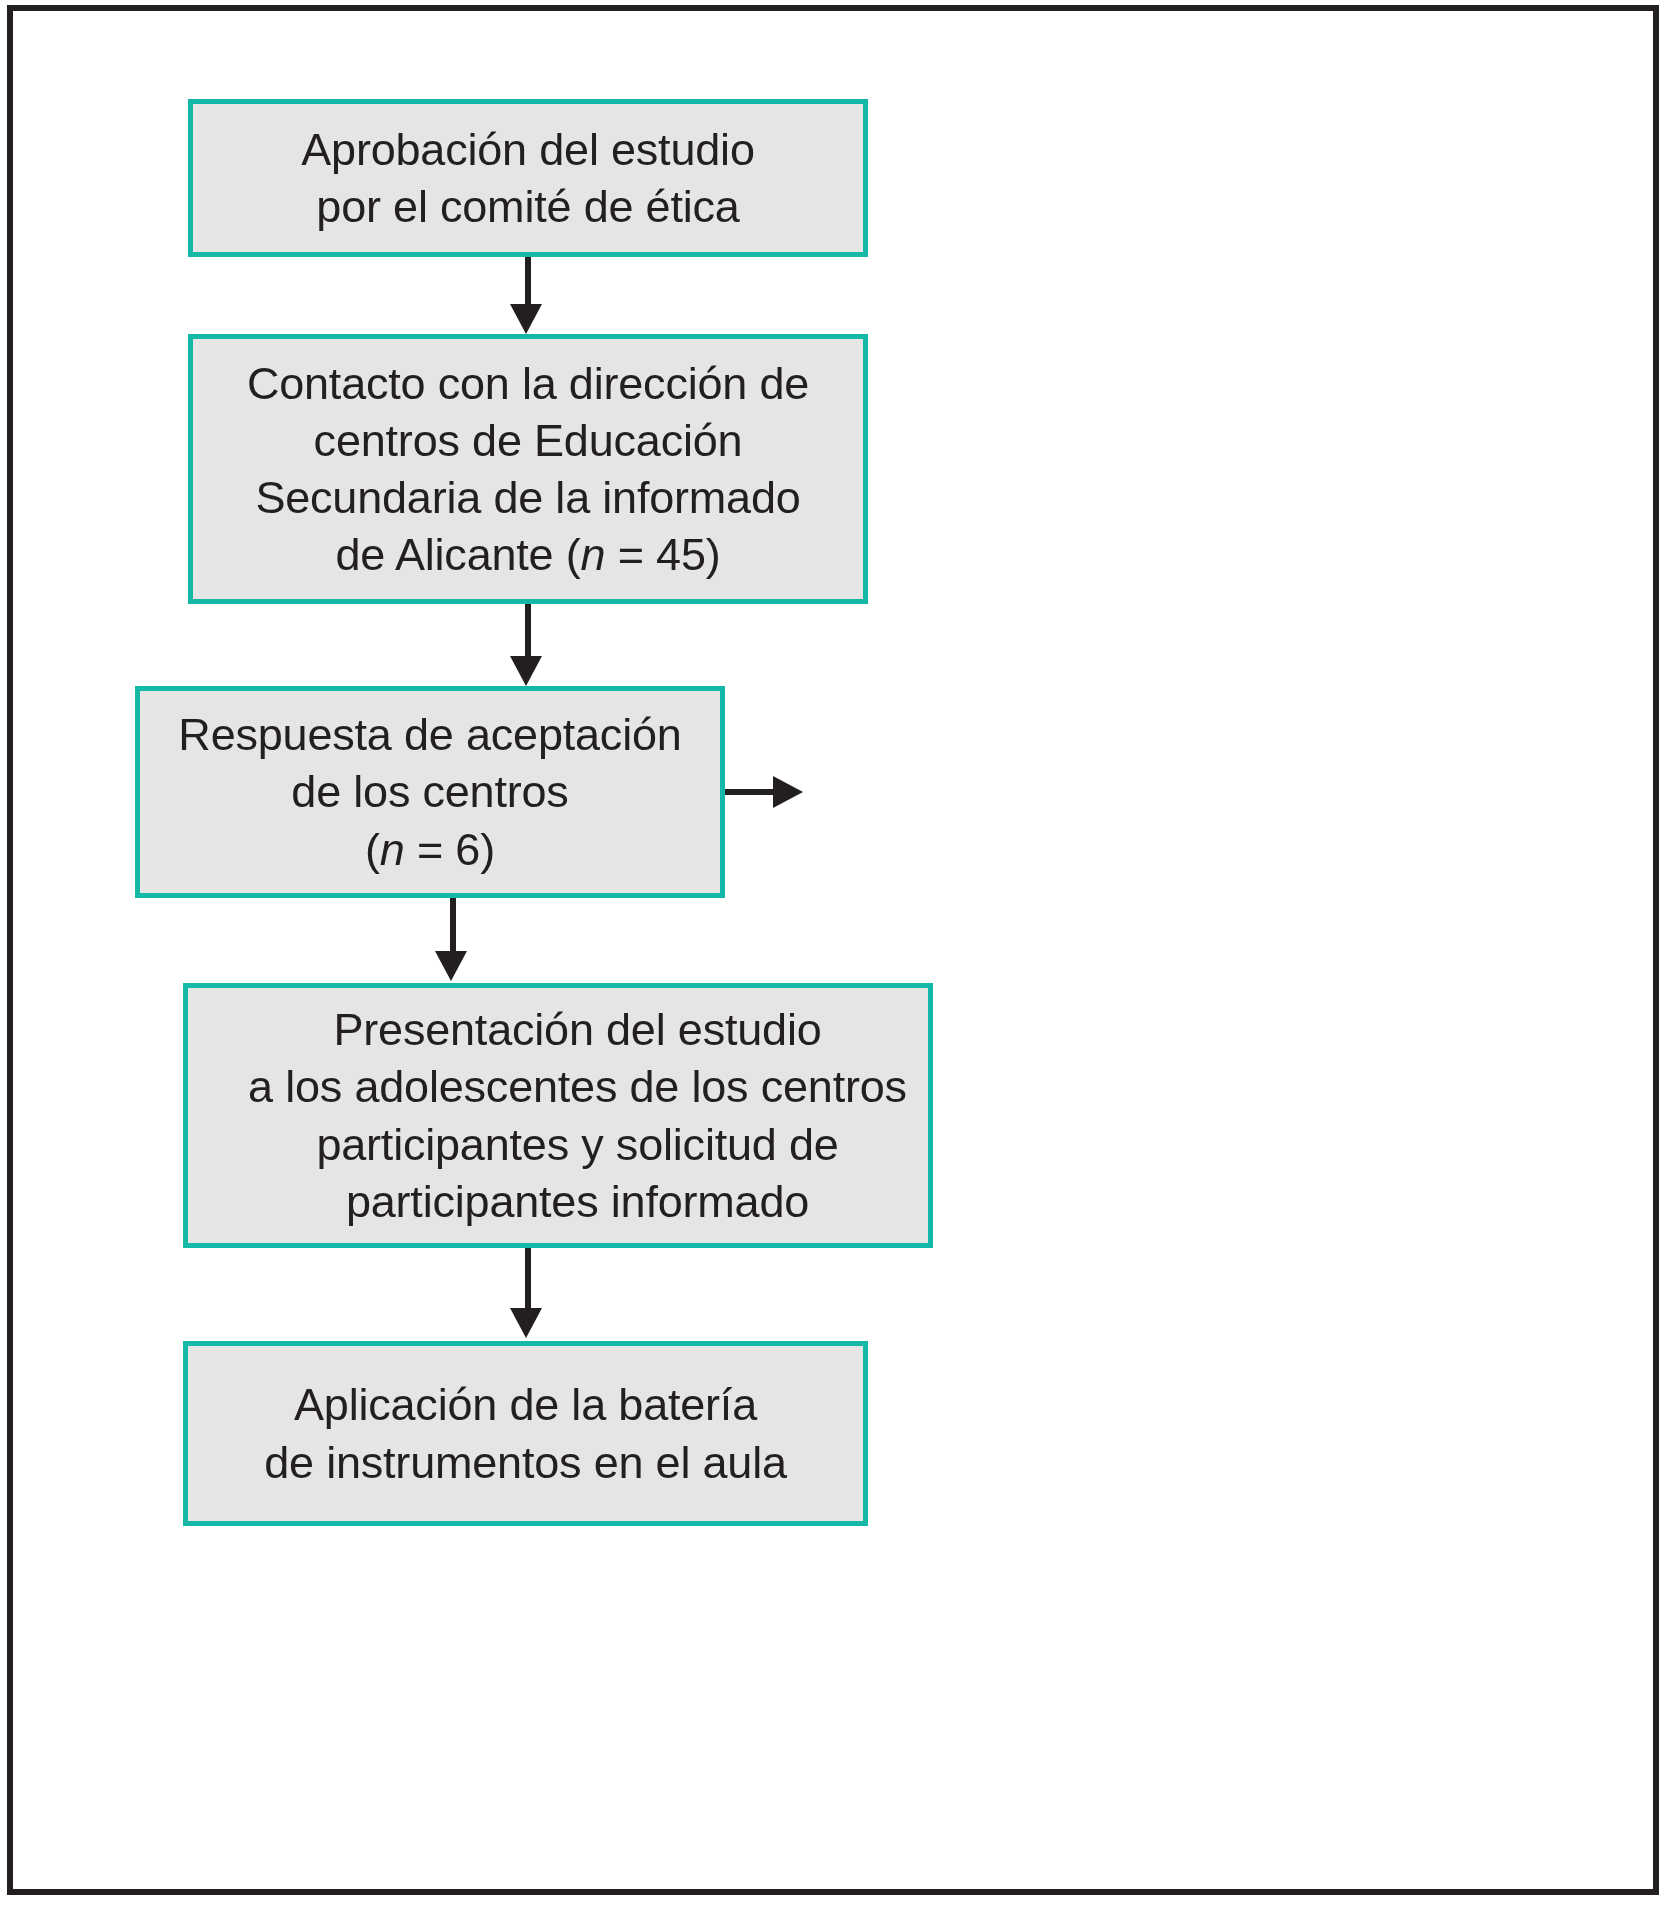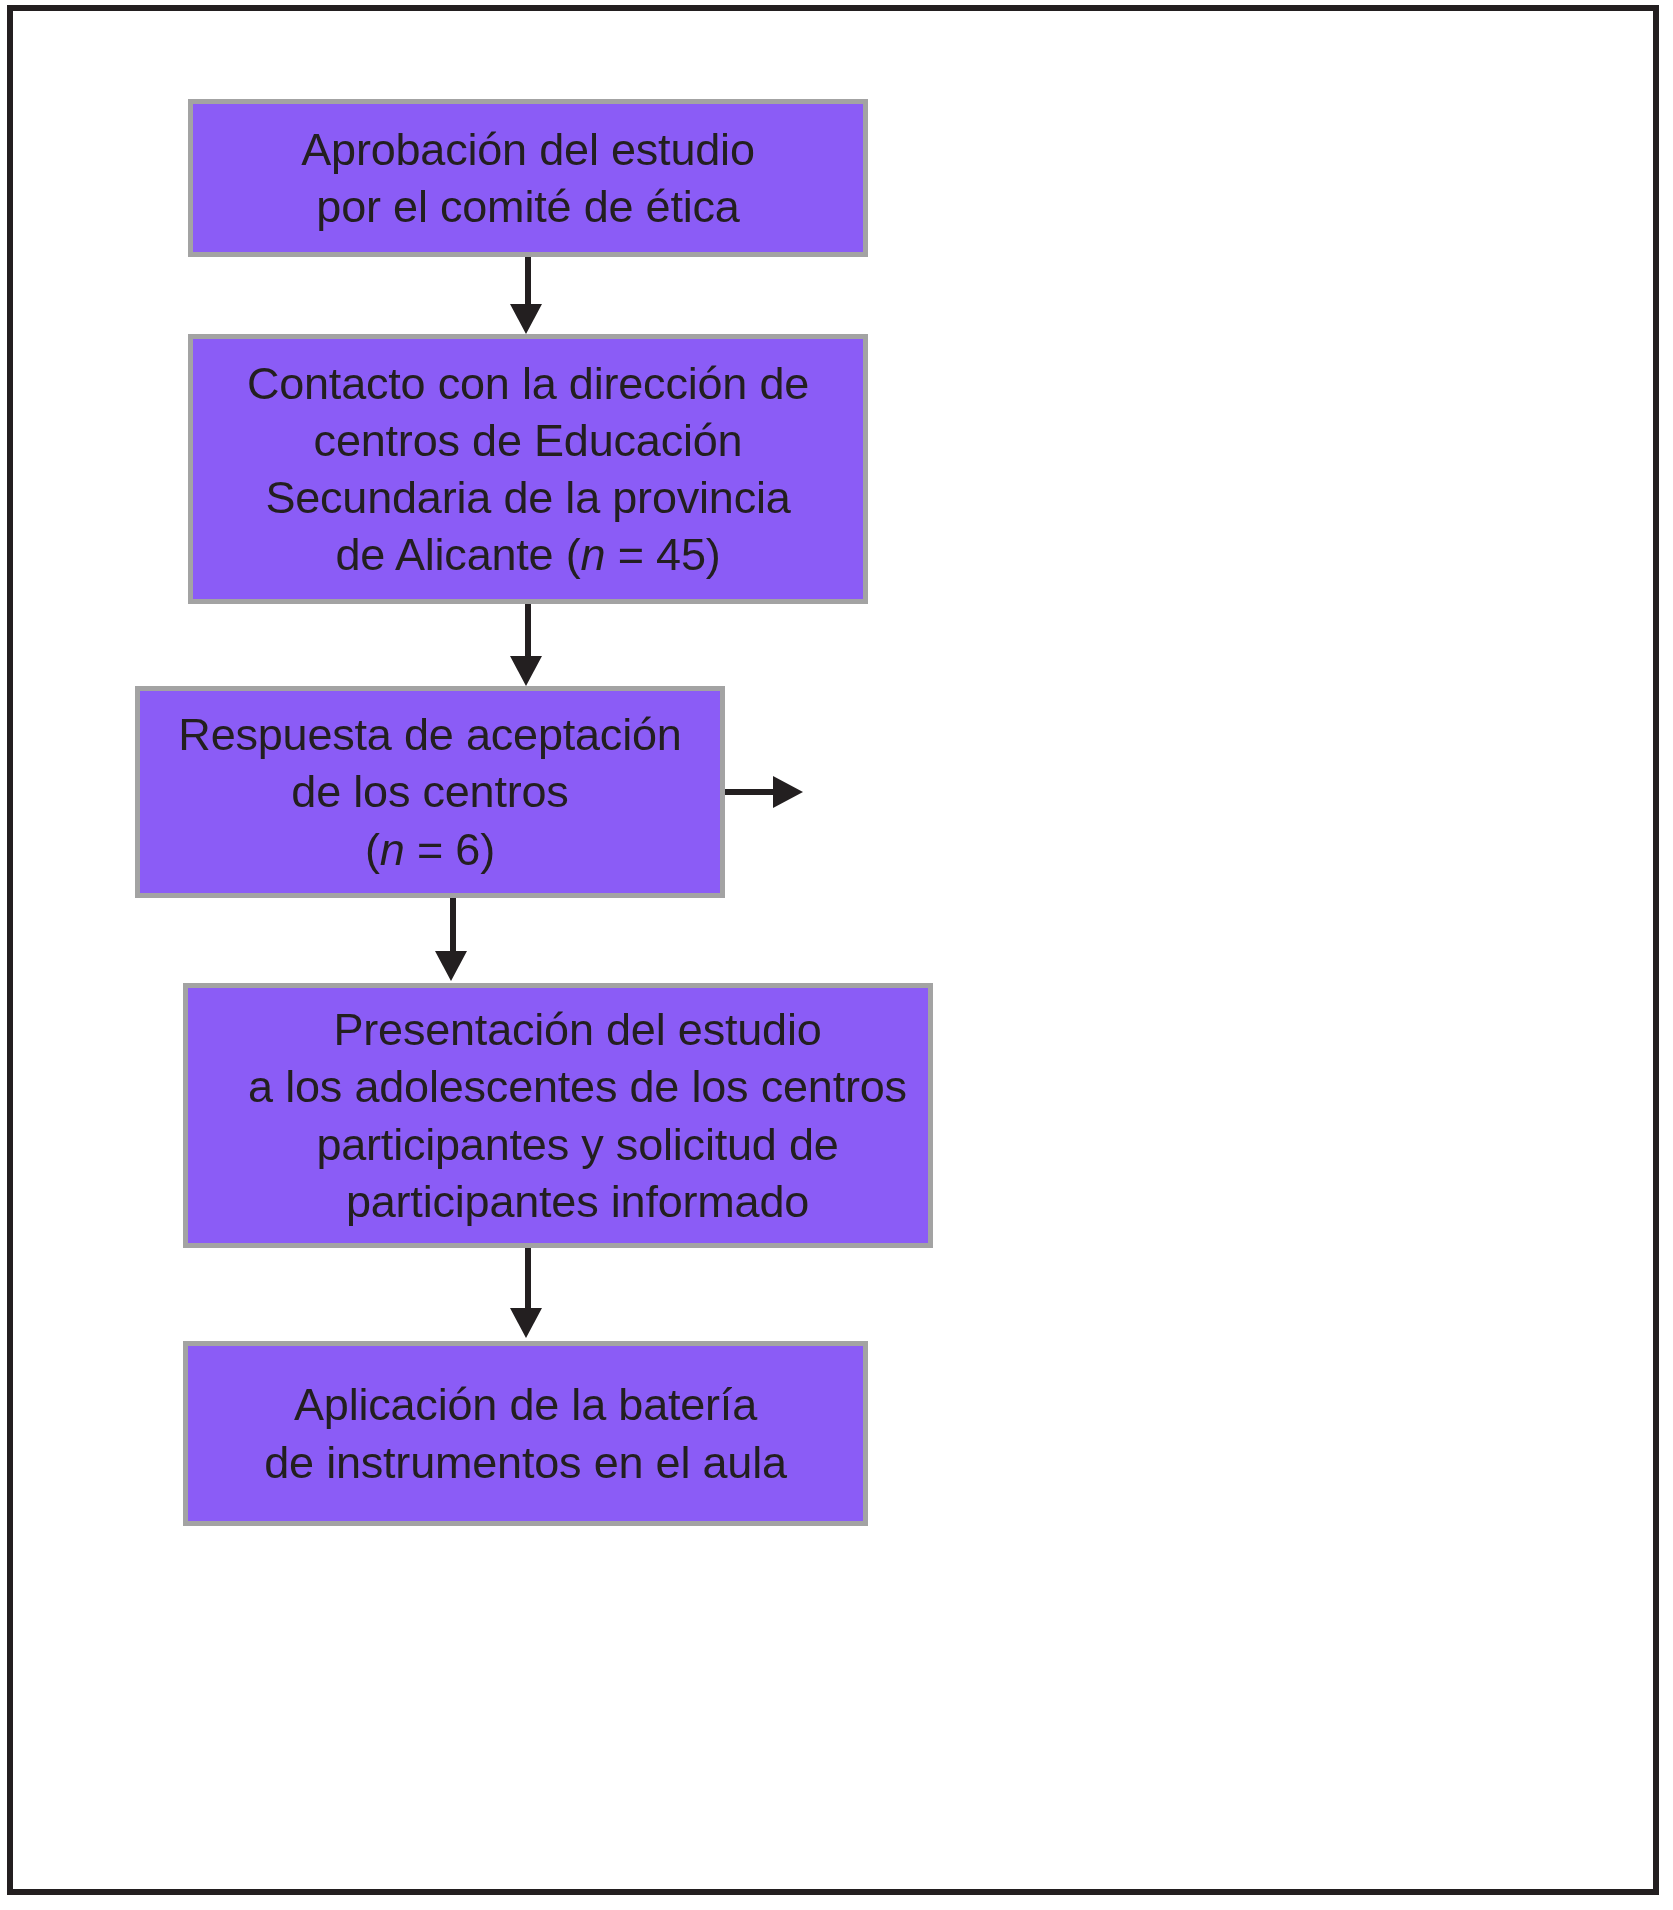--- a/index.html
+++ b/index.html
@@ -23,23 +23,23 @@
     left: 7px;
     top: 5px;
     width: 1652px;
     height: 1890px;
     border: 6px solid #231f20;
     box-sizing: border-box;
     background: #ffffff;
   }
   .node {
     position: absolute;
-    border: 5px solid #a3a3a3;
+    border: 5px solid #14b8a6;
     box-sizing: border-box;
-    background: #8b5cf6;
+    background: #e5e5e5;
     display: flex;
     align-items: center;
     justify-content: center;
     text-align: center;
     color: #231f20;
     font-size: 45px;
     line-height: 1.27;
     letter-spacing: -0.2px;
   }
   .node .lines {
@@ -109,21 +109,21 @@
       </div>
     </div>
 
     <div class="conn-line conn-v" id="conn1-line"></div>
     <div class="arrow-down" id="conn1-arrow"></div>
 
     <div class="node" id="node-contact">
       <div class="lines">
         <span class="line">Contacto con la dirección de</span>
         <span class="line">centros de Educación</span>
-        <span class="line">Secundaria de la provincia</span>
+        <span class="line">Secundaria de la informado</span>
         <span class="line"><span>de Alicante (</span><span class="ital">n</span><span> = 45)</span></span>
       </div>
     </div>
 
     <div class="conn-line conn-v" id="conn2-line"></div>
     <div class="arrow-down" id="conn2-arrow"></div>
 
     <div class="node" id="node-acceptance">
       <div class="lines">
         <span class="line">Respuesta de aceptación</span>

